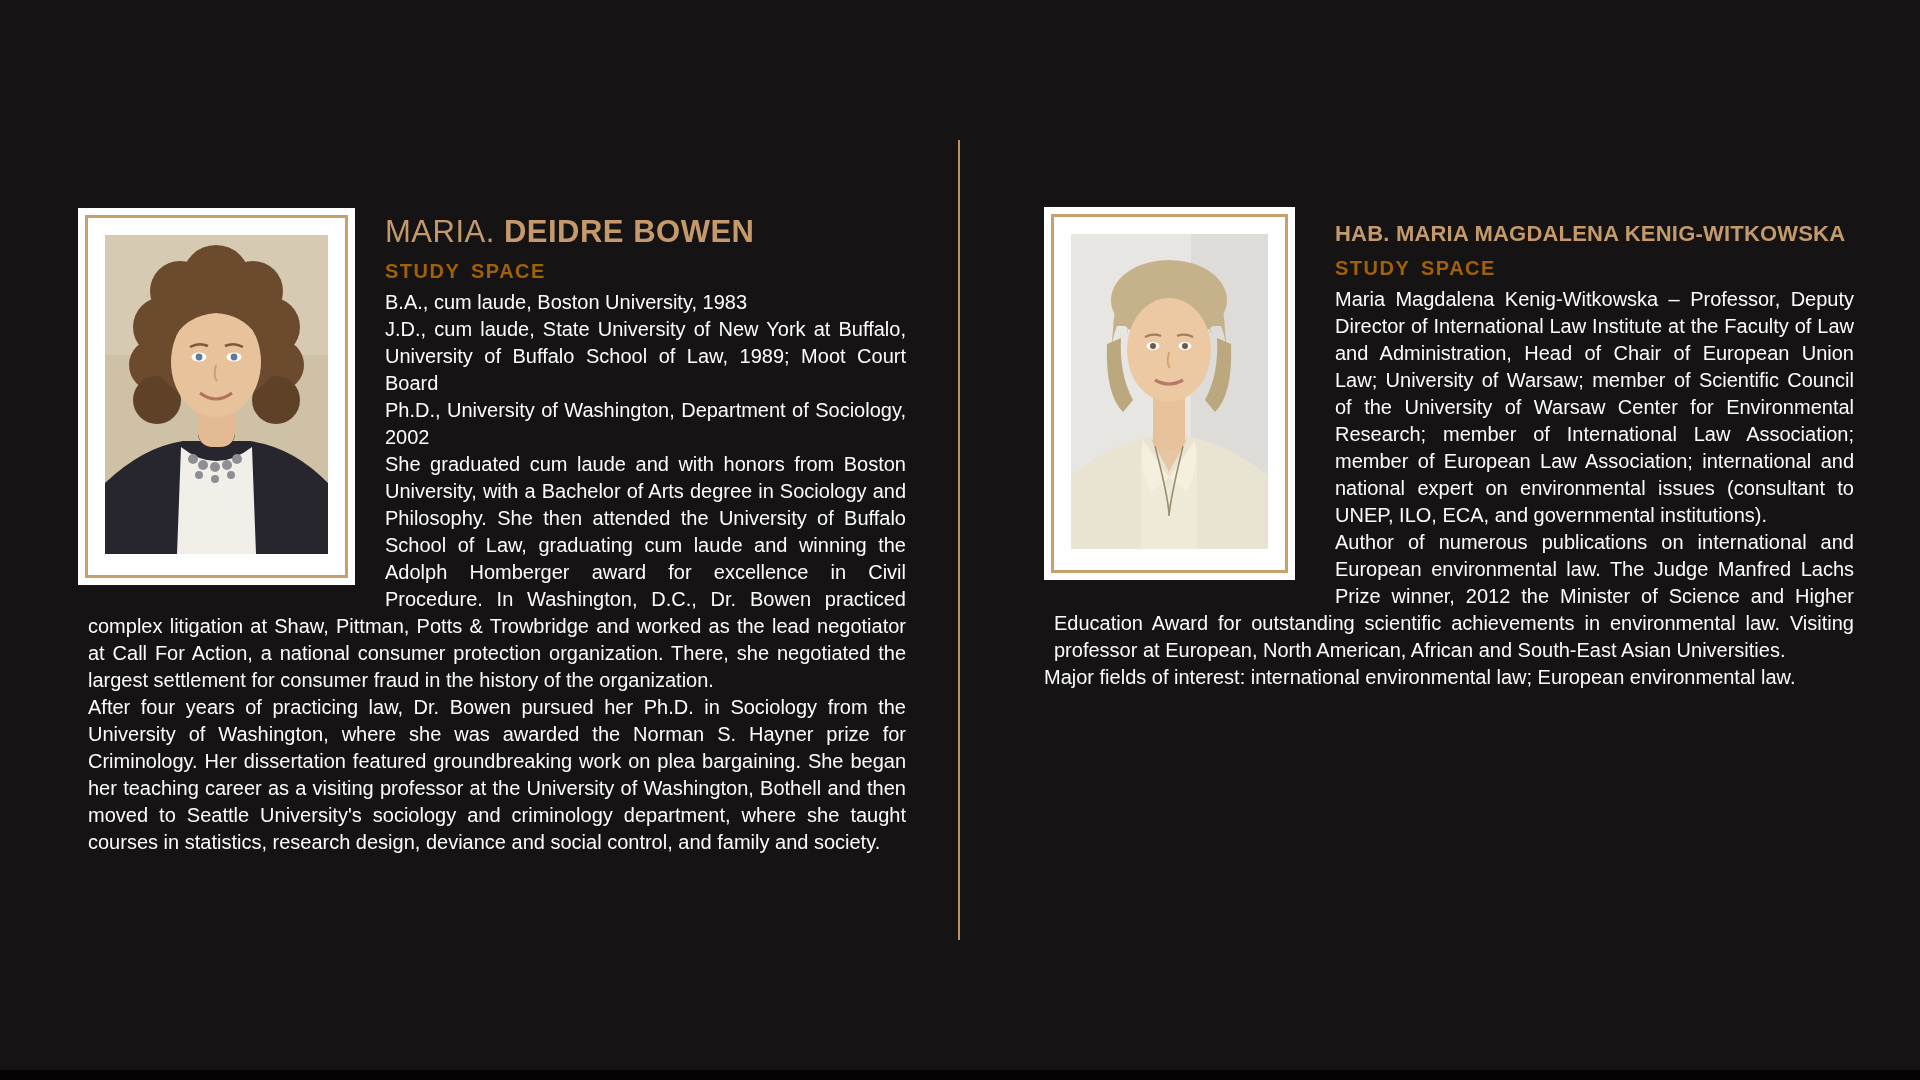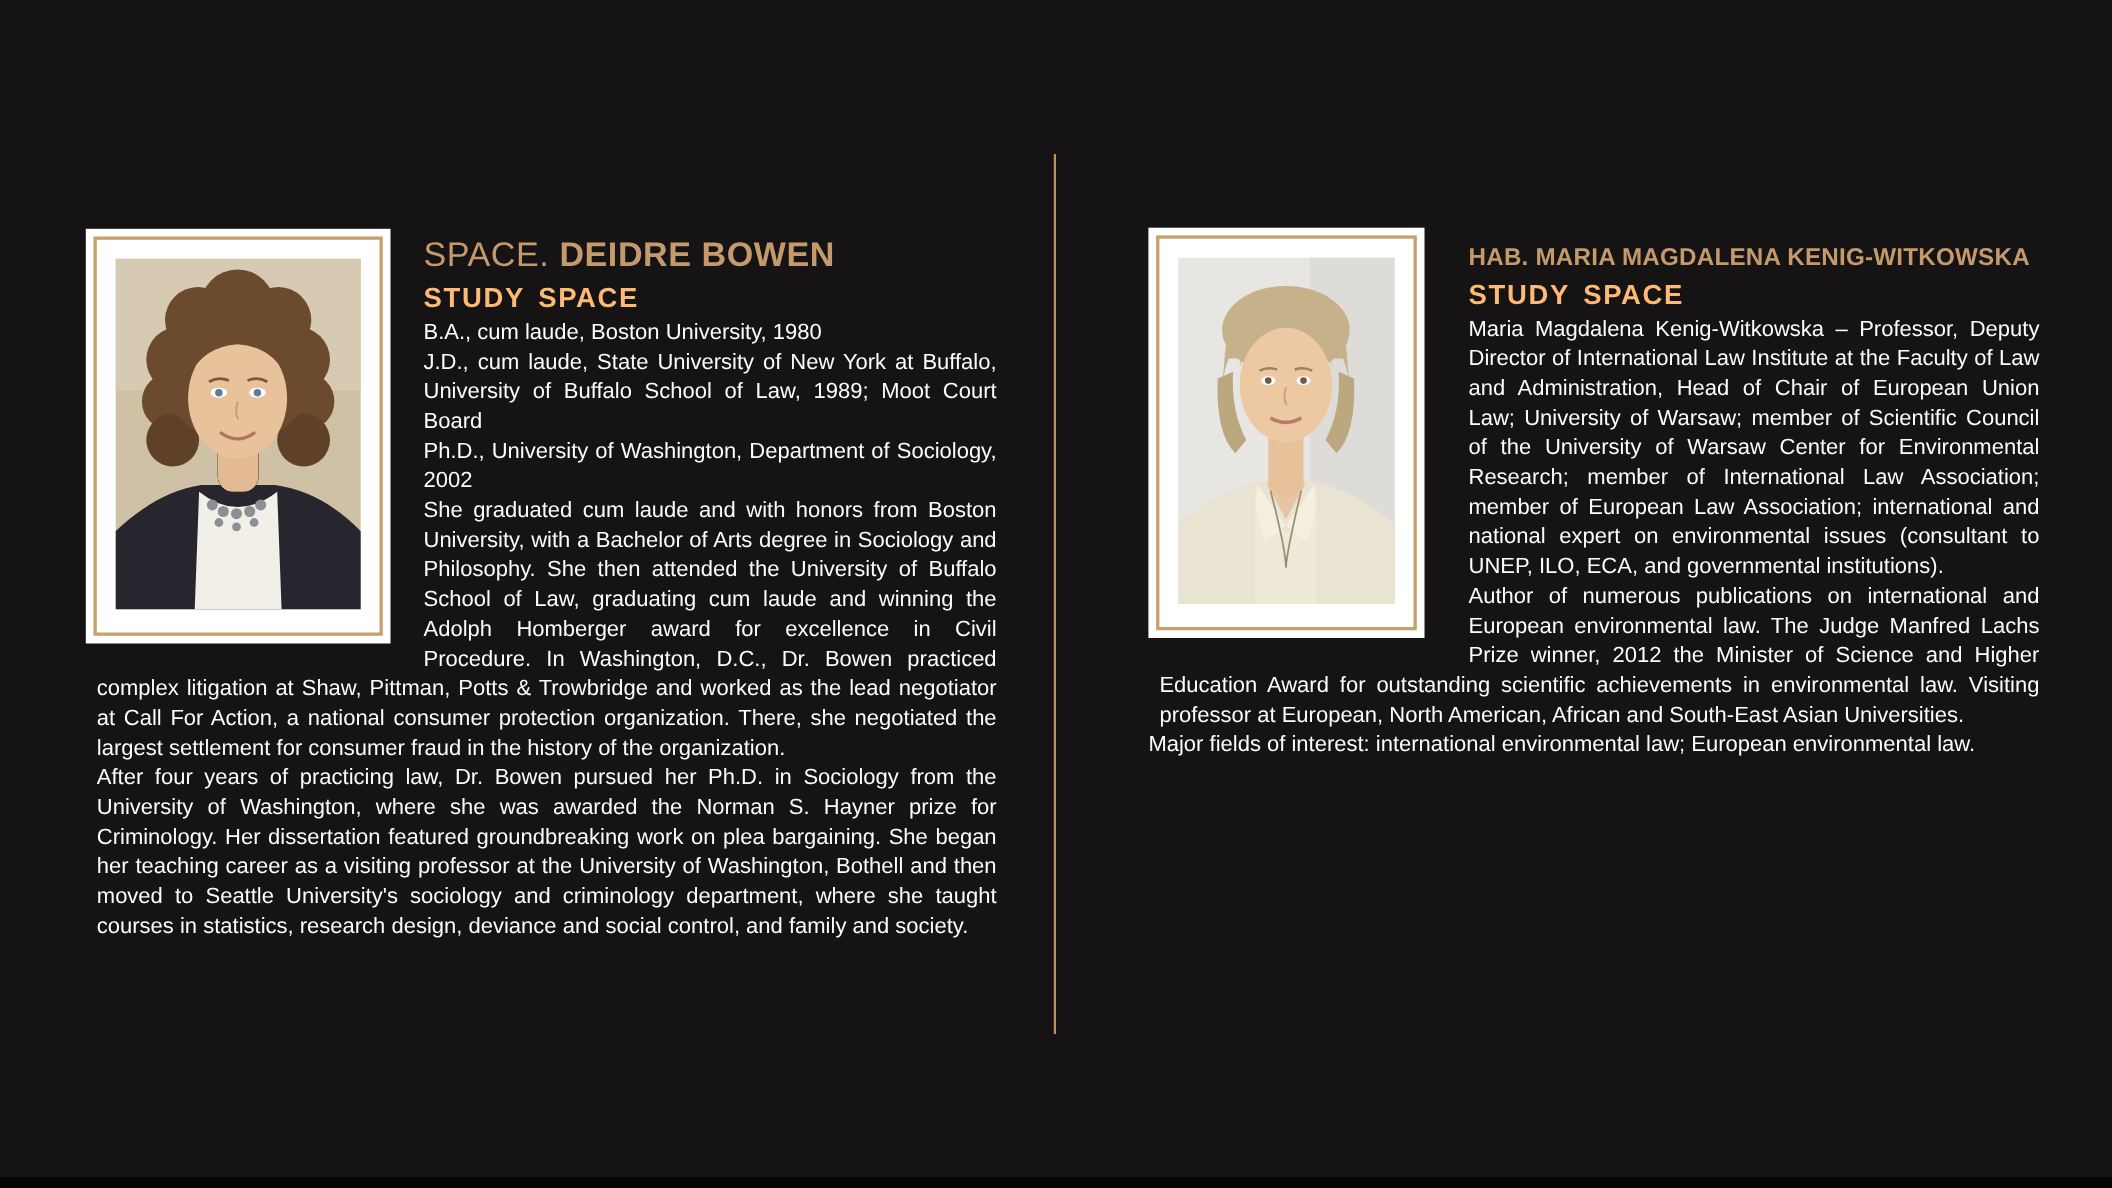--- a/index.html
+++ b/index.html
@@ -63,24 +63,24 @@
   .title-sm {
     margin: 14px 0 0 17px;
     font-size: 22px;
     line-height: 26px;
     font-weight: 700;
     color: #C49A6C;
     letter-spacing: 0.2px;
   }
   .section-label {
     margin: 3px 0 0 0;
-    font-size: 25px;
+    font-size: 20px;
     line-height: 36px;
     font-weight: 700;
-    color: #fdba74;
+    color: #a16207;
     letter-spacing: 1.5px;
     word-spacing: 4px;
   }
   .body-text {
     font-size: 20px;
     line-height: 27px;
     text-align: justify;
     color: #fdfdfd;
   }
   p.body-text { margin: 0; }
@@ -140,25 +140,25 @@
             <circle cx="122" cy="230" r="5"></circle>
           <circle cx="132" cy="224" r="5"></circle>
             <circle cx="94" cy="240" r="4"></circle>
           <circle cx="110" cy="244" r="4"></circle>
             <circle cx="126" cy="240" r="4"></circle>
         </g>
       </svg>
     </div>
   </div>
 
-  <h1 class="title-lg"><span class="prefix">SPACE. </span><span>DEIDRE BOWEN</span></h1>
+  <h1 class="title-lg"><span class="prefix">MARIA. </span><span>DEIDRE BOWEN</span></h1>
   <h2 class="section-label">STUDY SPACE</h2>
 
   <p class="body-text edu">
-    <span>B.A., cum laude, Boston University, 1980</span>
+    <span>B.A., cum laude, Boston University, 1983</span>
     <span>J.D., cum laude, State University of New York at Buffalo, University of Buffalo School of Law, 1989; Moot Court Board</span>
   </p>
   <p class="body-text para">Ph.D., University of Washington, Department of Sociology, 2002</p>
   <p class="body-text para">She graduated cum laude and with honors from Boston University, with a Bachelor of Arts degree in Sociology and Philosophy. She then attended the University of Buffalo School of Law, graduating cum laude and winning the Adolph Homberger award for excellence in Civil Procedure. In Washington, D.C., Dr. Bowen practiced complex litigation at Shaw, Pittman, Potts &amp; Trowbridge and worked as the lead negotiator at Call For Action, a national consumer protection organization. There, she negotiated the largest settlement for consumer fraud in the history of the organization.</p>
   <p class="body-text para">After four years of practicing law, Dr. Bowen pursued her Ph.D. in Sociology from the University of Washington, where she was awarded the Norman S. Hayner prize for Criminology. Her dissertation featured groundbreaking work on plea bargaining. She began her teaching career as a visiting professor at the University of Washington, Bothell and then moved to Seattle University's sociology and criminology department, where she taught courses in statistics, research design, deviance and social control, and family and society.</p>
 </section>
 
 <section class="column col-right">
   <div class="photo-float">
     <div class="photo-inner">

